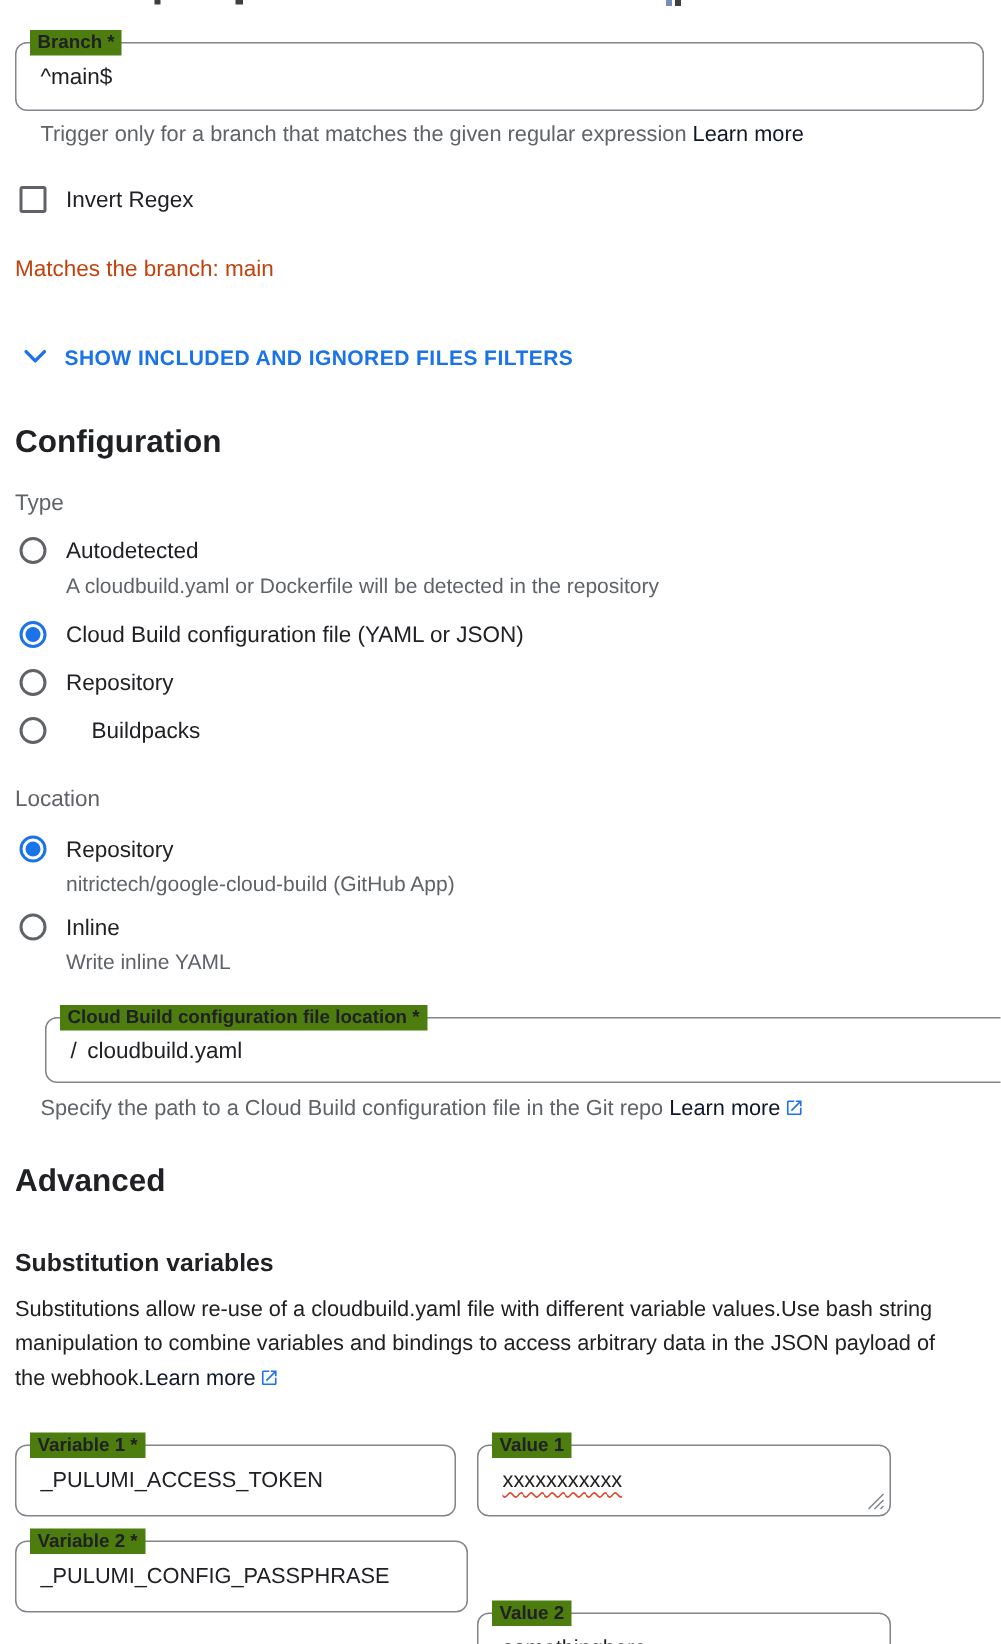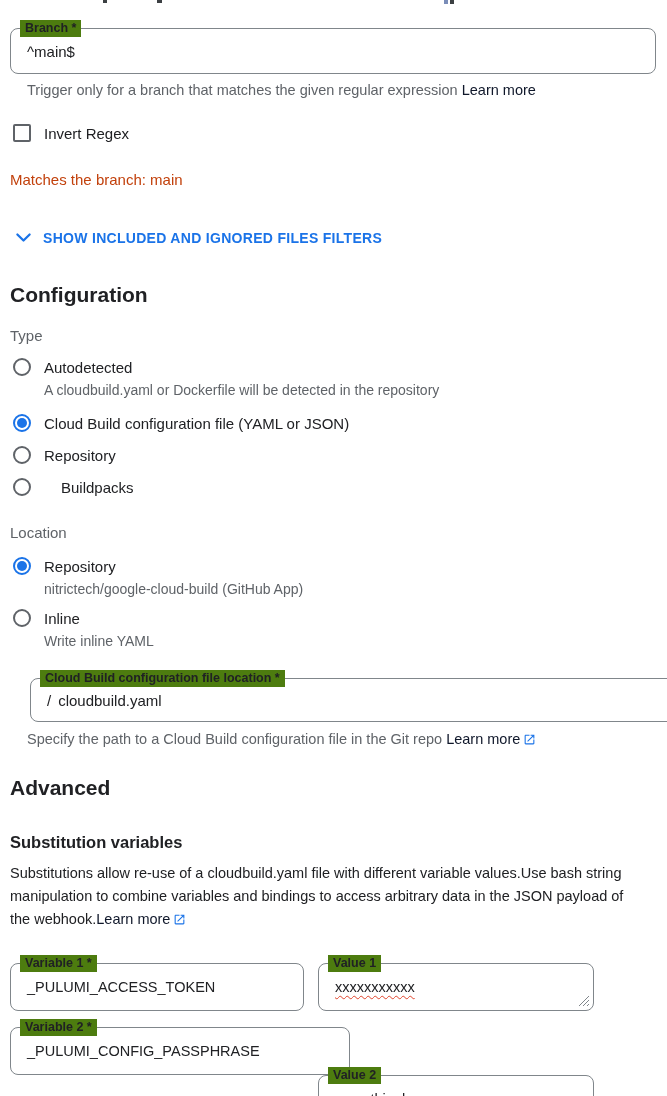--- a/index.html
+++ b/index.html
@@ -142,21 +142,21 @@
   <span class="fvalue fvalue-sm">_PULUMI_ACCESS_TOKEN</span>
 </div>
 <div class="field tarea" style="left:318px;top:963px;width:276px;height:48px;">
   <span class="flabel">Value 1</span>
   <span class="fvalue fvalue-sm squiggle">xxxxxxxxxxx</span>
   <svg class="grip" width="12" height="12" viewBox="0 0 12 12">
     <path d="M11 1 1 11 M11 5 5 11 M11 9 9 11" stroke="#80868b" stroke-width="1" fill="none"></path>
   </svg>
 </div>
 
-<div class="field" style="left:10px;top:1027px;width:340px;height:48px;">
+<div class="field" style="left:10px;top:1027px;width:302px;height:48px;">
   <span class="flabel">Variable 2 *</span>
   <span class="fvalue fvalue-sm">_PULUMI_CONFIG_PASSPHRASE</span>
 </div>
 <div class="field tarea" style="left:318px;top:1027px;width:276px;height:48px;">
   <span class="flabel">Value 2</span>
   <span class="fvalue fvalue-sm squiggle">somethinghere</span>
 
 </div>
 
 </body></html>

